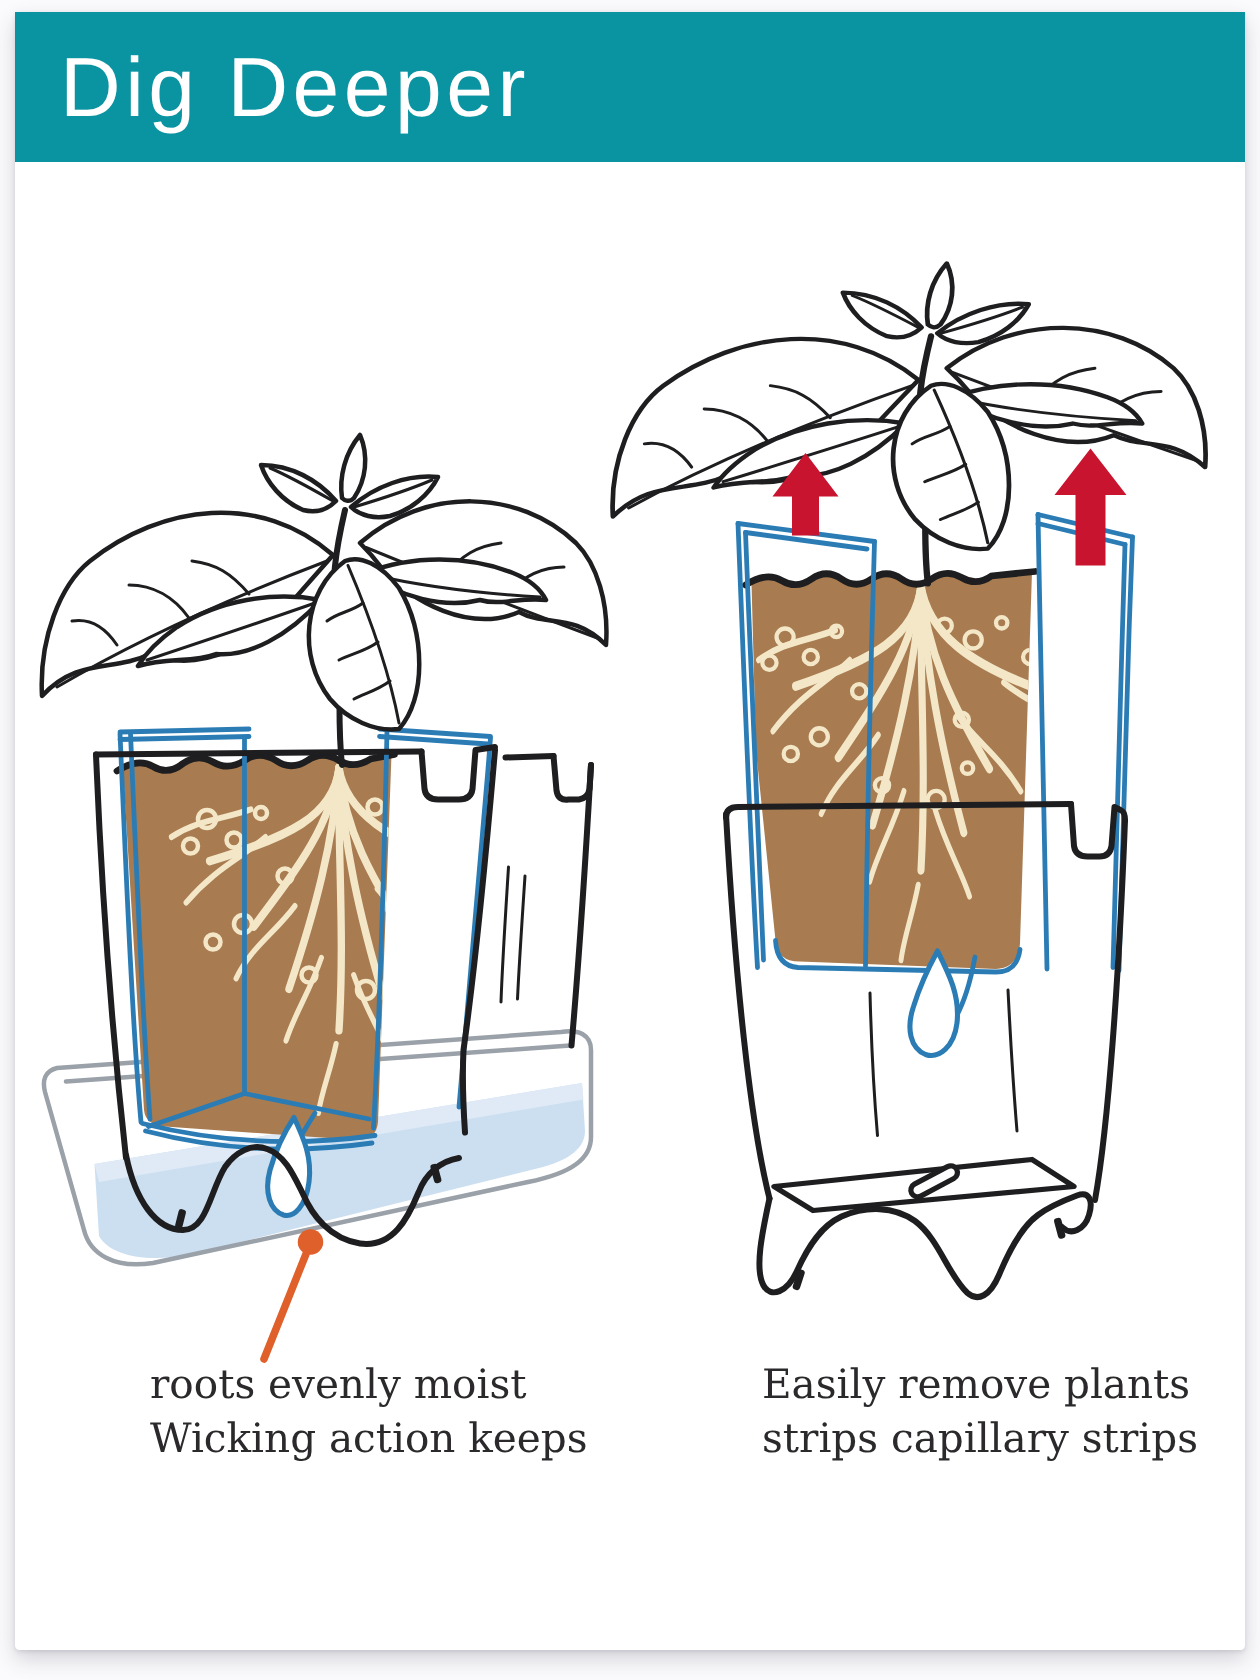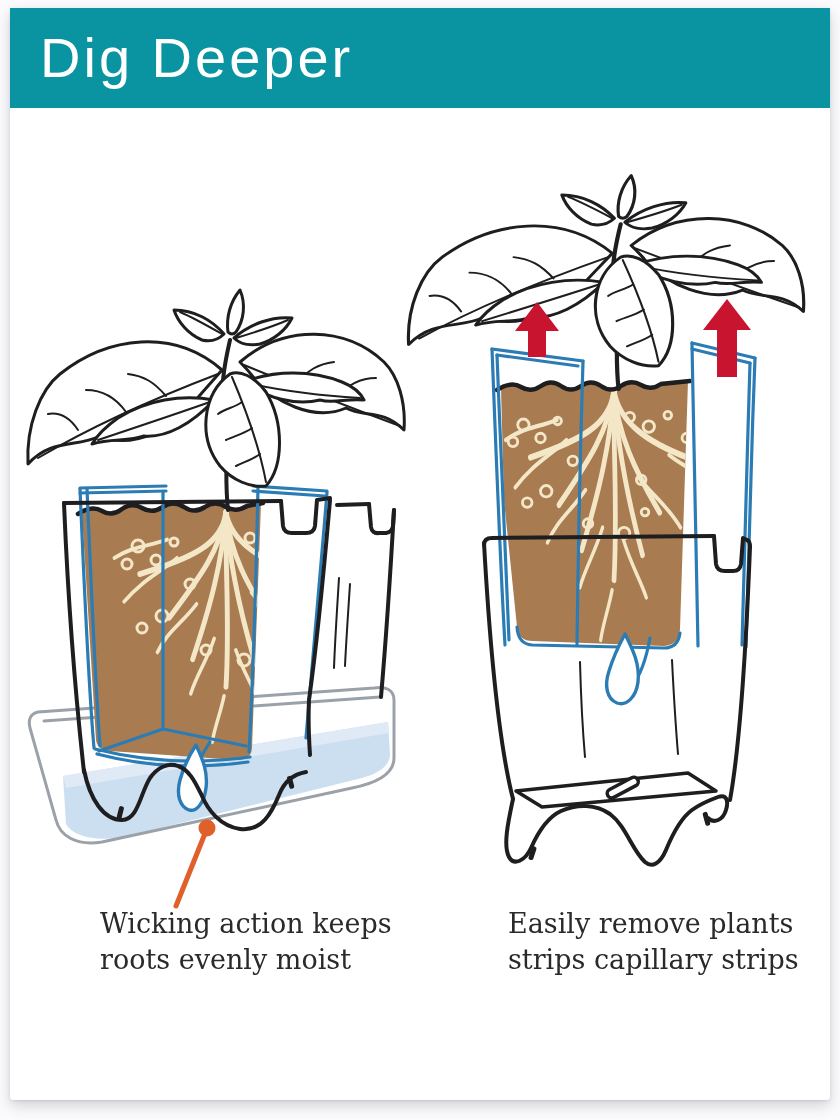--- a/index.html
+++ b/index.html
@@ -260,22 +260,22 @@
         <path class="shelf" d="M516,791 L688,773 L716,791 L542,807 Z"></path>
         <rect class="shelf" x="606" y="783" width="34" height="9" rx="4.5" transform="rotate(-28 623 788)"></rect>
         <path class="ol" d="M513,799 C508,822 503,846 509,857 C514,866 525,861 531,848 C539,830 548,817 561,811 C577,804 596,804 610,814 C626,826 632,850 645,862 C652,868 660,864 666,850 C673,833 681,818 692,810 C700,804 710,800 718,797 C726,794 729,800 726,810 C723,820 714,824 708,818"></path>
         <rect class="feet" x="530" y="846" width="5" height="14" rx="2" transform="rotate(18 532 853)"></rect>
         <rect class="feet" x="704" y="812" width="5" height="14" rx="2" transform="rotate(-15 706 819)"></rect>
       </g>
     </g>
   </svg>
 
   <div class="caption cap-left">
+    <div>roots evenly moist</div>
     <div>Wicking action keeps</div>
-    <div>roots evenly moist</div>
   </div>
 
   <div class="caption cap-right">
     <div>Easily remove plants</div>
     <div>strips capillary strips</div>
   </div>
 
 </div>
 
 </body></html>

